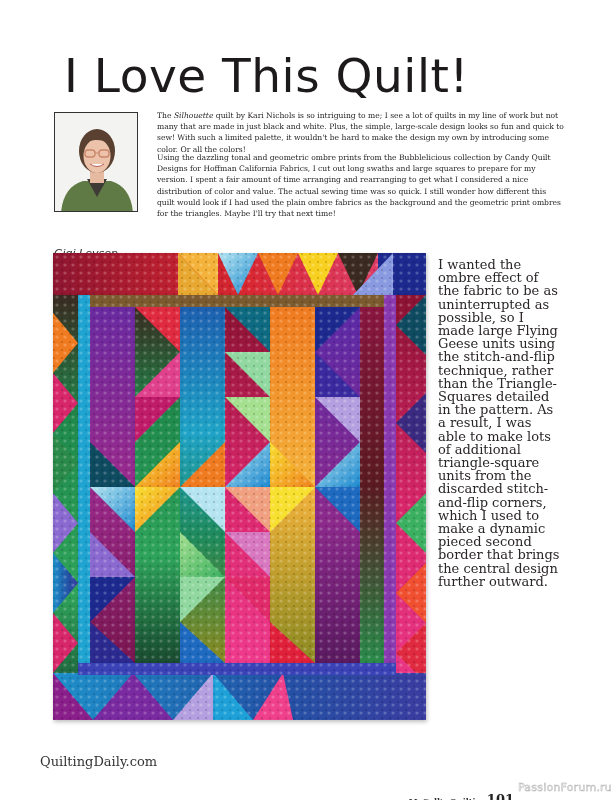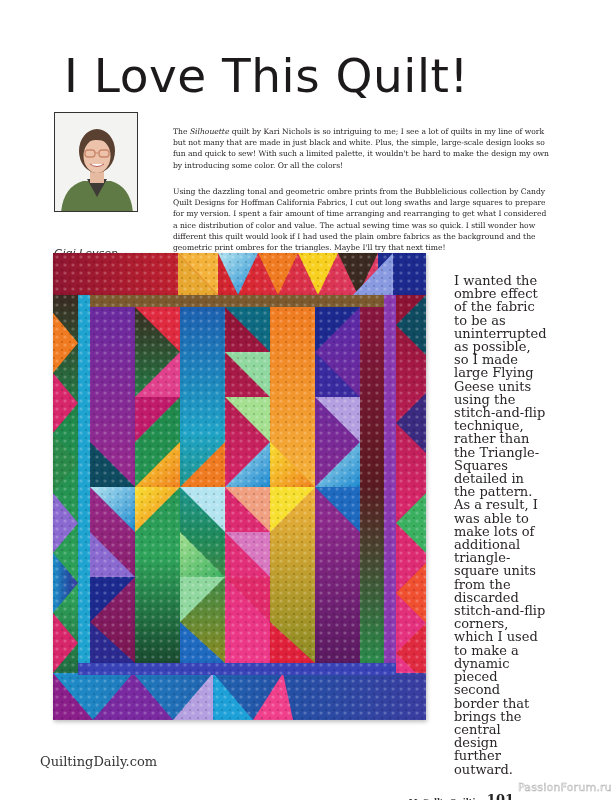--- a/index.html
+++ b/index.html
@@ -14,23 +14,23 @@
     border: 1px solid #333; box-sizing: border-box; overflow: hidden;
     background: linear-gradient(#f6f6f4, #eeeeec);
   }
   .caption { position: absolute; left: 54px; top: 217px; font-family: "DejaVu Sans", sans-serif; font-size: 11px; line-height: 9px; color: #333; margin-top: 32px; }
   .caption .name { font-style: italic; display: block; }
   .caption .role { display: block; }
   .body-text {
     position: absolute; font-family: "DejaVu Serif", serif; font-size: 7.6px; line-height: 11.2px; color: #2a2627;
   }
   .p1 { left: 157px; top: 110px; width: 408px; }
-  .p2 { left: 157px; top: 170px; width: 408px; }
+  .p2 { left: 157px; top: 152px; width: 408px; }
   .p3 { left: 438px; top: 258px; width: 124px; font-size: 13px; line-height: 13.2px; }
-  .body-text p { margin: 16px; }
+  .body-text p { margin: 0; }
   .quilt { position: absolute; left: 53px; top: 253px; width: 373px; height: 467px; box-shadow: 1px 2px 4px rgba(0,0,0,0.25); }
   .footer-left { position: absolute; left: 40px; top: 754px; font-family: "DejaVu Serif", serif; font-size: 13px; color: #333; }
   .footer-right { position: absolute; right: 102px; top: 792px; font-family: "DejaVu Serif", serif; color: #333; display: flex; align-items: baseline; }
   .footer-right .issue { font-family: "DejaVu Sans", sans-serif; font-size: 5.5px; color: #555; }
   .footer-right .mag { font-size: 8px; font-weight: bold; color: #333; }
   .footer-right .page { font-size: 13px; font-weight: bold; color: #222; }
   .watermark { position: absolute; right: 4px; top: 781px; font-family: "DejaVu Sans", sans-serif; font-size: 11px; color: #ffffff; -webkit-text-stroke: 0.5px #b0b0b0; letter-spacing: 0.2px; }
 </style>
 </head>
 <body>

